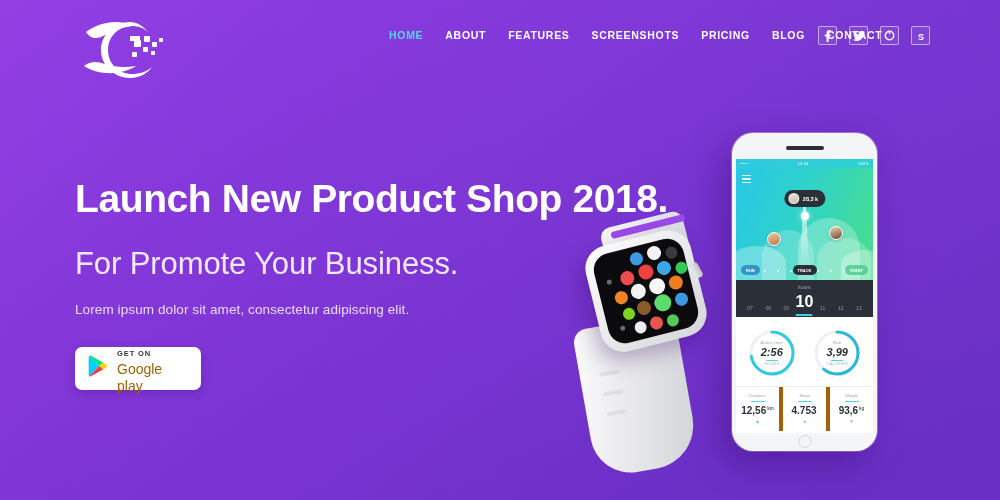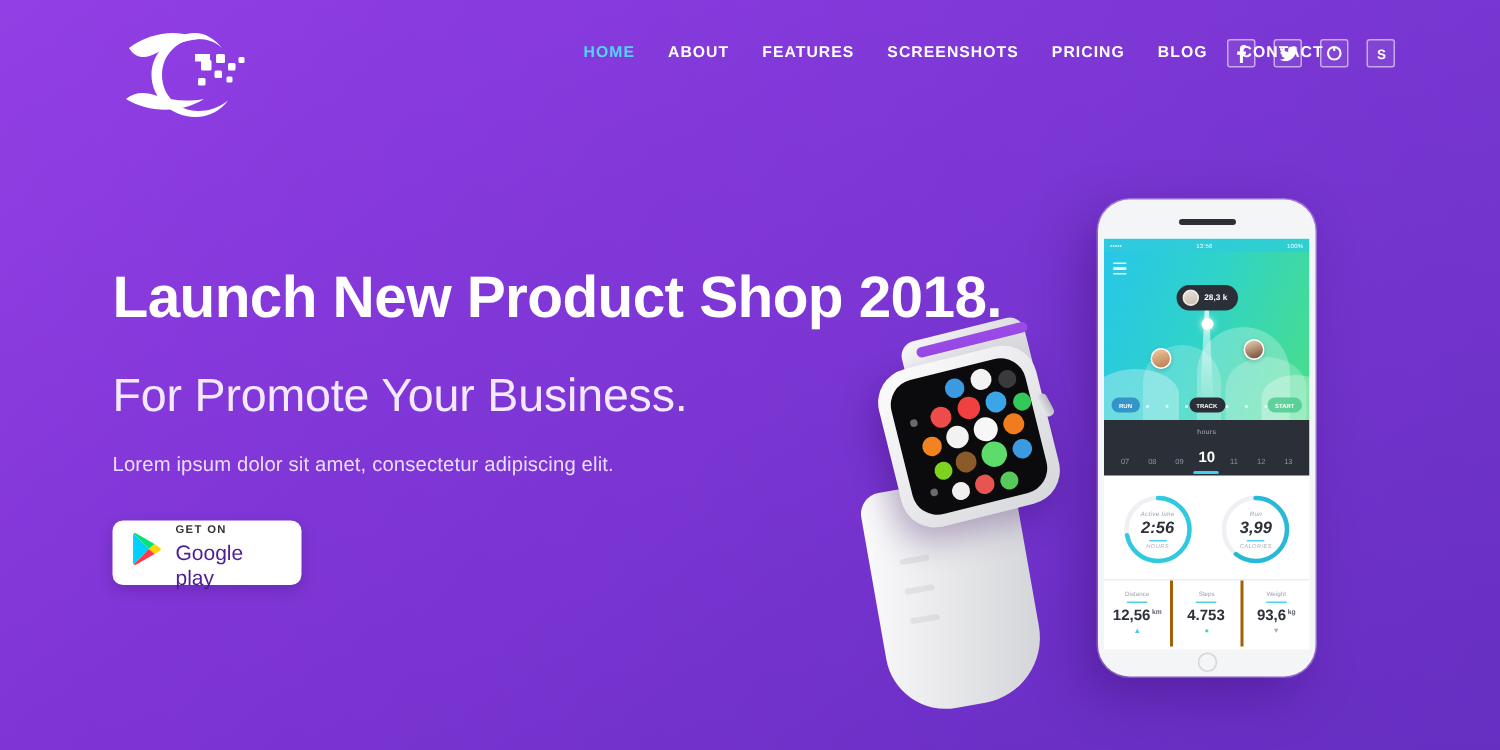--- a/index.html
+++ b/index.html
@@ -56,21 +56,21 @@
     color:#eadcff; font-size:13.5px; margin-top:20px; letter-spacing:.1px;
     white-space:nowrap;
   }
   .gplay {
     margin-top:30px; width:126px; height:43px; background:#ffffff;
     border-radius:7px; display:flex; align-items:center; gap:9px;
     padding:0 13px; box-shadow:0 3px 9px rgba(40,0,80,.22); cursor:pointer;
   }
   .gplay-txt { line-height:1.08; }
   .gplay-top { font-size:7.5px; color:#333; letter-spacing:.9px; font-weight:700; }
-  .gplay-bot { font-size:14px; color:#4c1d95; font-weight:400; margin-top:1px; }
+  .gplay-bot { font-size:14px; color:#a16207; font-weight:400; margin-top:1px; }
 
   
   .devices { position:absolute; right:0; top:0; width:420px; height:500px; z-index:10; }
 
   
   .phone {
     position:absolute; left:152px; top:133px; width:145px; height:318px;
     background:#f4f5f7; border-radius:21px;
     box-shadow:-10px 12px 34px rgba(45,0,90,.34), 0 0 0 1px rgba(255,255,255,.35);
     overflow:hidden;
@@ -150,21 +150,21 @@
   .hours {
     background:#2b3038; height:37px; position:relative; color:#8d949d;
     display:flex; align-items:flex-end; justify-content:space-between;
     padding:0 5px 6px; font-size:5px;
   }
   .hours .lbl {
     position:absolute; top:5px; left:50%; transform:translateX(-50%);
     font-size:4.5px; color:#aab1ba; letter-spacing:.3px;
   }
   .hr { flex:1; text-align:center; position:relative; }
-  .hr.sel { color:#ffffff; font-size:10px; font-weight:700; }
+  .hr.sel { color:#ffffff; font-size:16px; font-weight:700; }
   .hr.sel::after {
     content:""; position:absolute; left:50%; transform:translateX(-50%);
     bottom:-5px; width:17px; height:1.8px; background:#3fd0f0; border-radius:2px;
   }
 
   .gauges { display:flex; padding:11px 6px 8px; gap:6px; background:#fff; }
   .gauge { flex:1; display:flex; flex-direction:column; align-items:center; position:relative;font-style:italic; }
   .ring { width:50px; height:50px; position:relative; }
   .ring svg { display:block; transform:rotate(-90deg); }
   .ring-in {
@@ -173,21 +173,21 @@
   }
   .g-cap { font-size:4.2px; color:#9aa1ac; letter-spacing:.2px; }
   .g-val { font-size:11px; font-weight:700; color:#2c313a; margin-top:1px; }
   .g-bar { width:12px; height:1.4px; background:#4fd3ea; margin:2px 0 1px; border-radius:2px; }
   .g-unit { font-size:3.8px; color:#aab1bb; letter-spacing:.3px; }
 
   .stats { display:flex; border-top:1px solid #ebedf0; background:#fff; }
   .stat {
     flex:1; padding:6px 2px 7px; text-align:center; position:relative;
   }
-  .stat + .stat { border-left:2px solid #a16207; }
+  .stat + .stat { border-left:4px solid #a16207; }
   .s-cap { font-size:4.2px; color:#9aa1ac; }
   .s-bar { width:14px; height:1.4px; background:#4fd3ea; margin:2.5px auto 3px; border-radius:2px; }
   .s-val { font-size:10px; font-weight:700; color:#2c313a; }
   .s-val sup { font-size:4.5px; font-weight:700; color:#5b616b; margin-left:1px; }
   .s-ic { font-size:5px; margin-top:2px; }
   .phone-home {
     position:absolute; bottom:3px; left:50%; transform:translateX(-50%);
     width:13px; height:13px; border-radius:50%; border:1px solid #d3d6da;
   }
 

